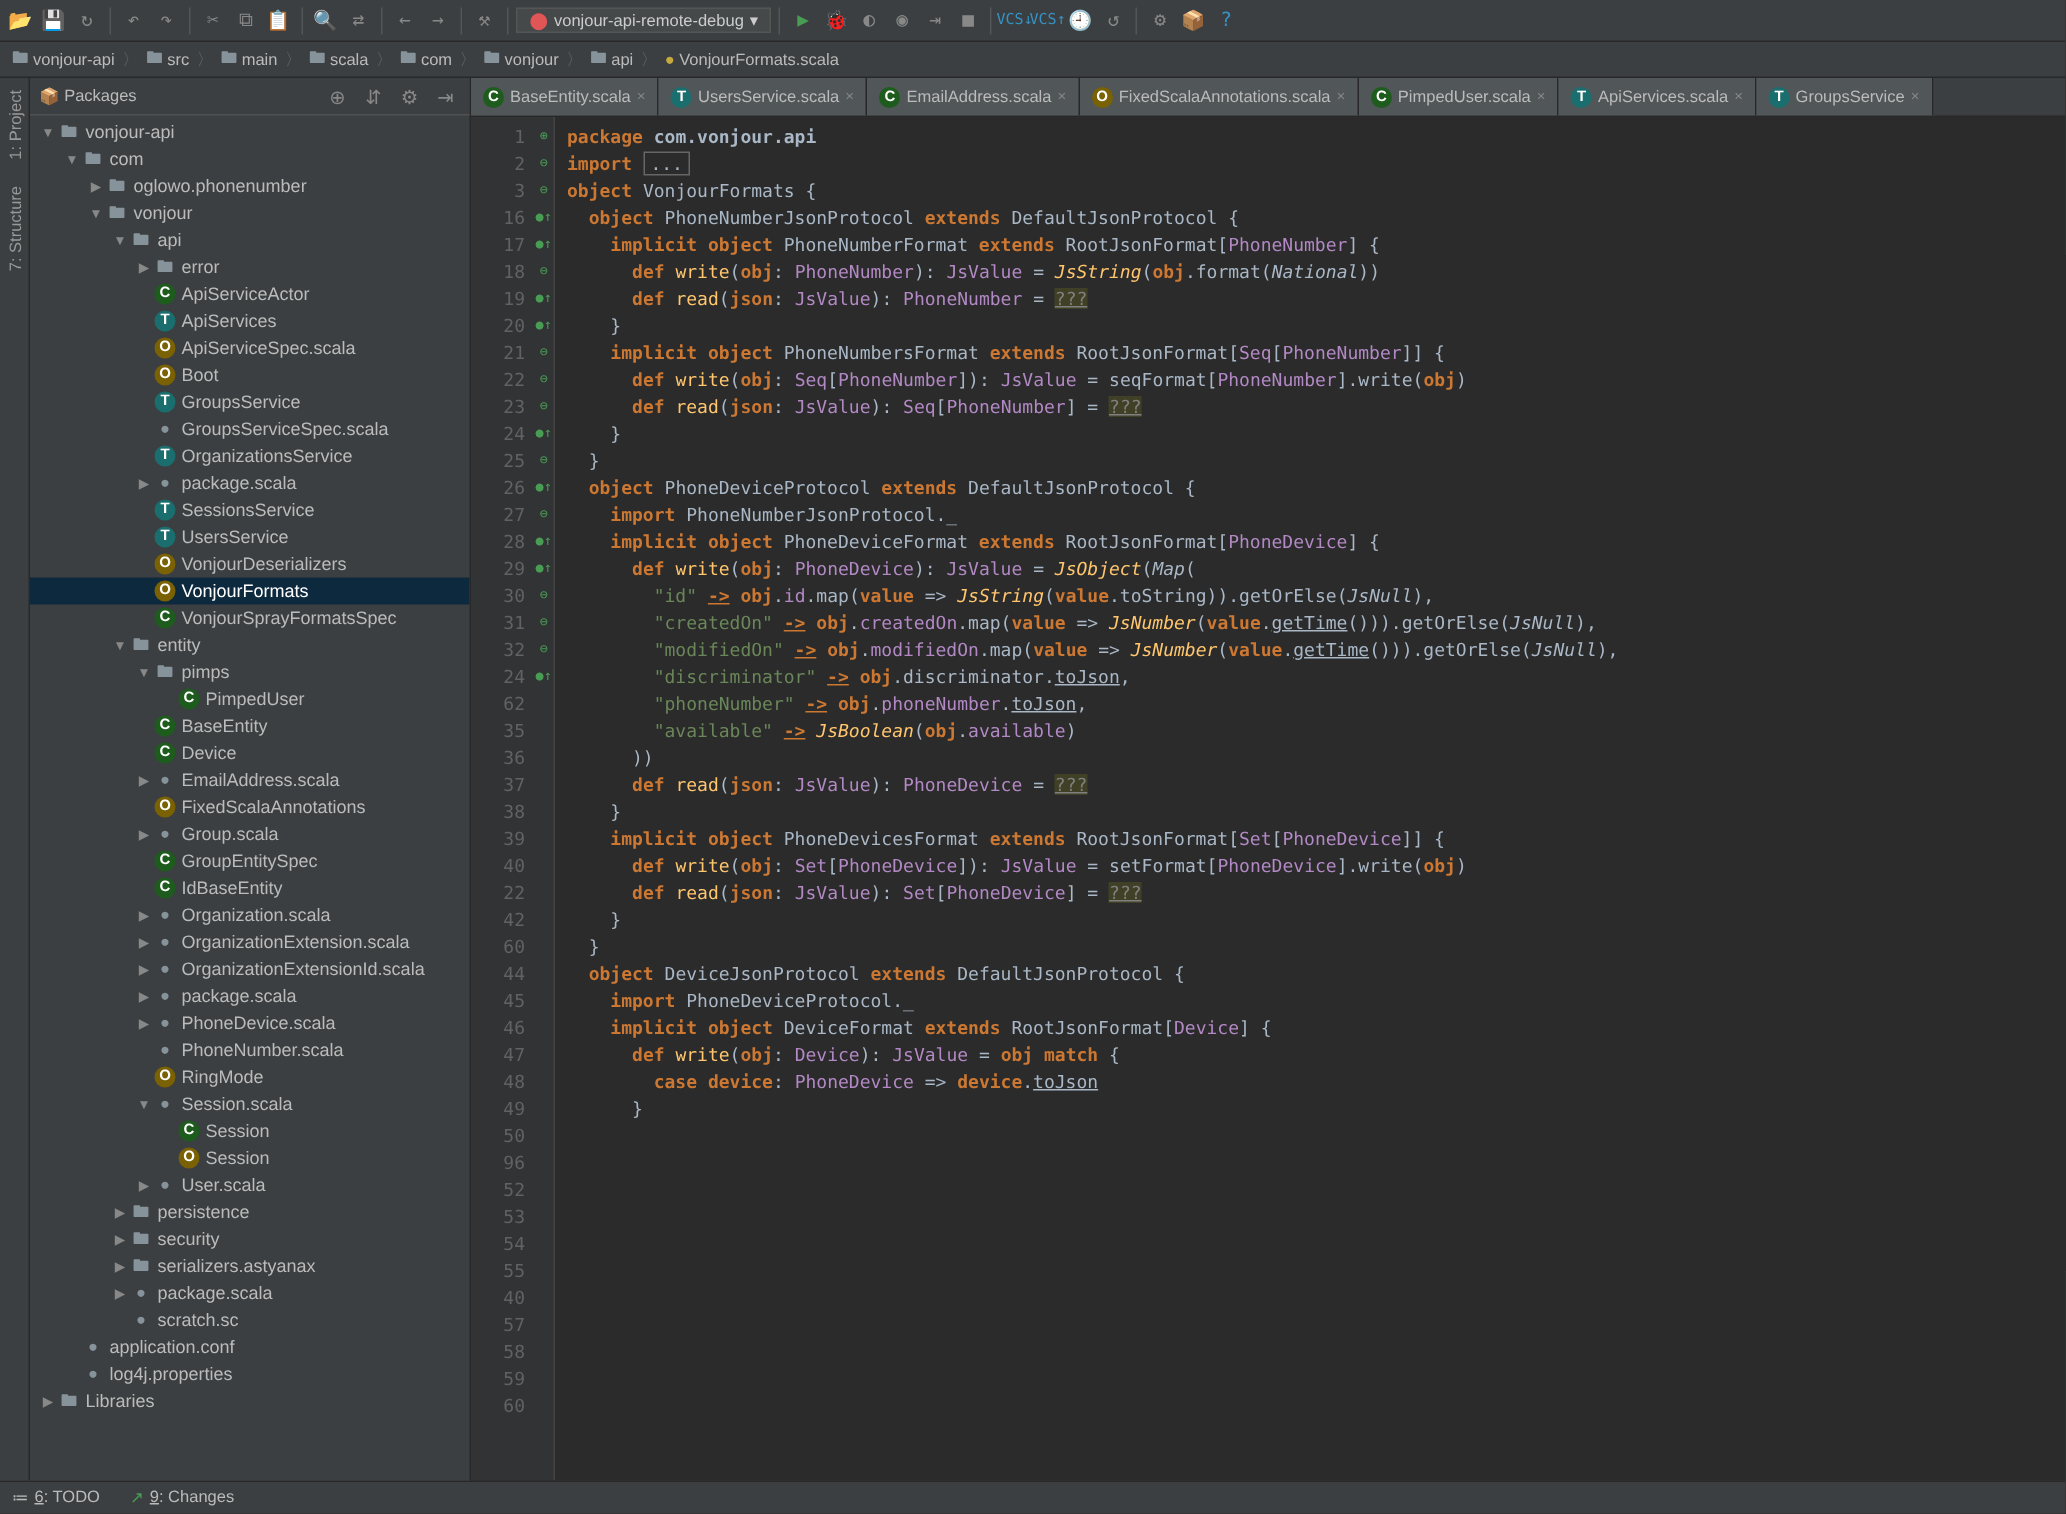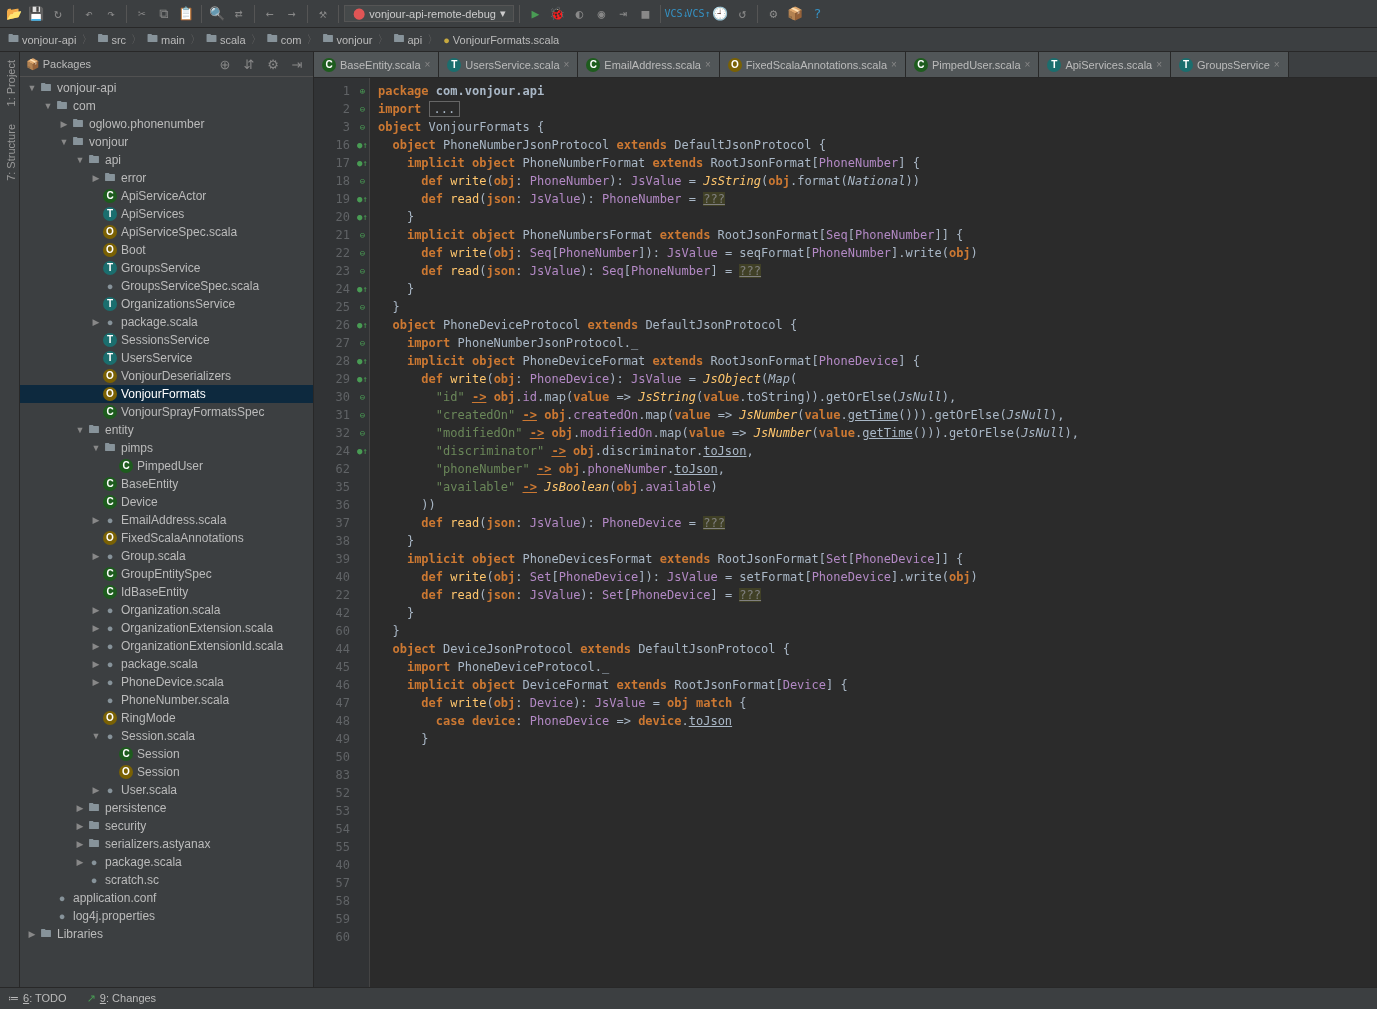--- a/index.html
+++ b/index.html
@@ -603,21 +603,21 @@
           <div>22</div>
           <div>42</div>
           <div>60</div>
           <div>44</div>
           <div>45</div>
           <div>46</div>
           <div>47</div>
           <div>48</div>
           <div>49</div>
           <div>50</div>
-          <div>83</div>
+          <div>96</div>
           <div>52</div>
           <div>53</div>
           <div>54</div>
           <div>55</div>
           <div>40</div>
           <div>57</div>
           <div>58</div>
           <div>59</div>
           <div>60</div>
         </div>

